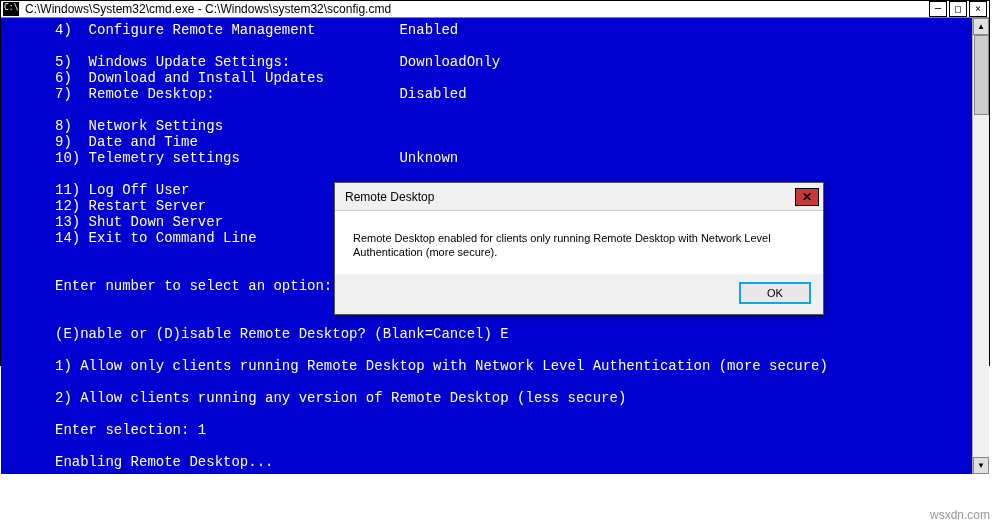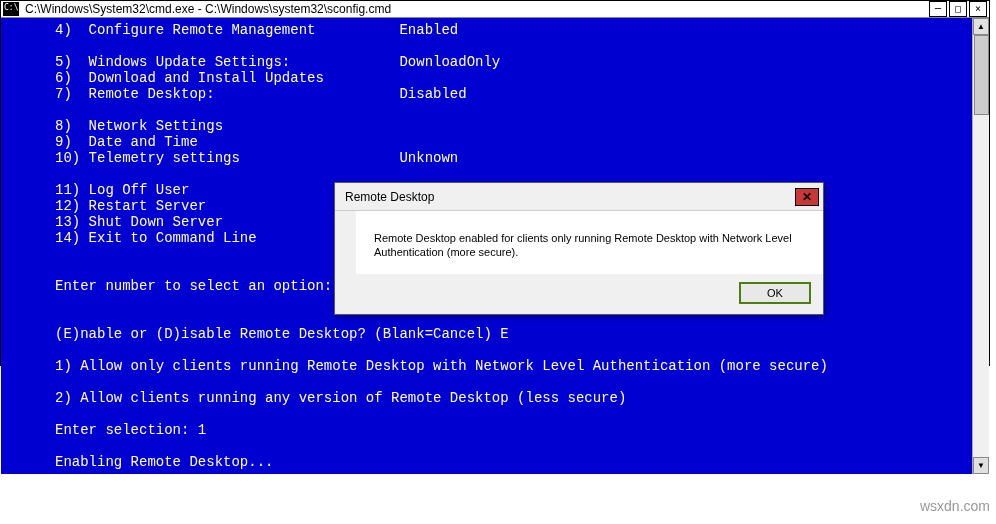--- a/index.html
+++ b/index.html
@@ -142,41 +142,40 @@
   cursor: pointer;
   font-weight: bold;
   border: 1px solid #000;
 }
 .dialog-body {
   padding: 20px 18px 14px 18px;
   font-size: 11px;
   color: #000;
   background: #fff;
   line-height: 1.3;
-  margin-left: 21px;
 }
 .dialog-footer {
   padding: 8px 12px 10px;
   display: flex;
   justify-content: flex-end;
   background: #f0f0f0;
 }
 .ok-btn {
   width: 72px;
   height: 22px;
-  border: 2px solid #4d7c0f;
+  border: 2px solid #0ea5e9;
   background: #e8e8e8;
   font-size: 11px;
   cursor: pointer;
 }
 .watermark {
   position: absolute;
   right: 6px;
-  bottom: 10px;
-  font-size: 14px;
+  bottom: 2px;
+  font-size: 12px;
   color: #999;
 }
 </style>
 </head>
 <body>
 
 <div class="window">
   <div class="titlebar">
     <span class="titlebar-icon"></span>
     <span class="titlebar-text">C:\Windows\System32\cmd.exe - C:\Windows\system32\sconfig.cmd</span>

